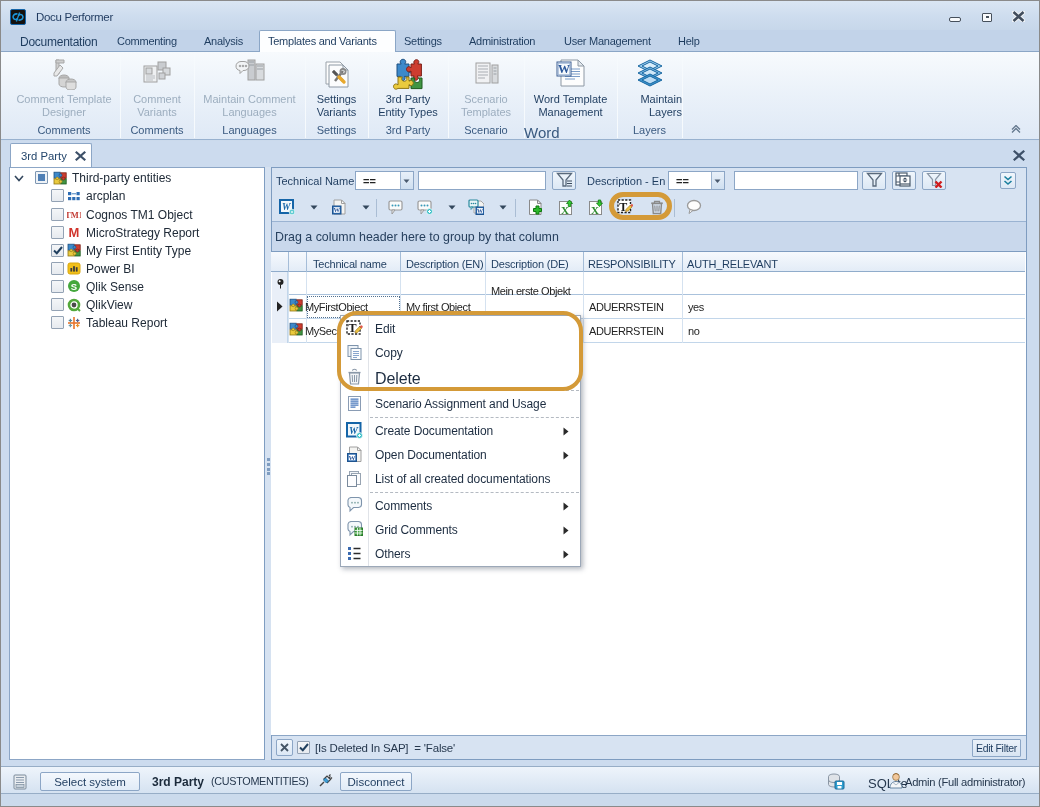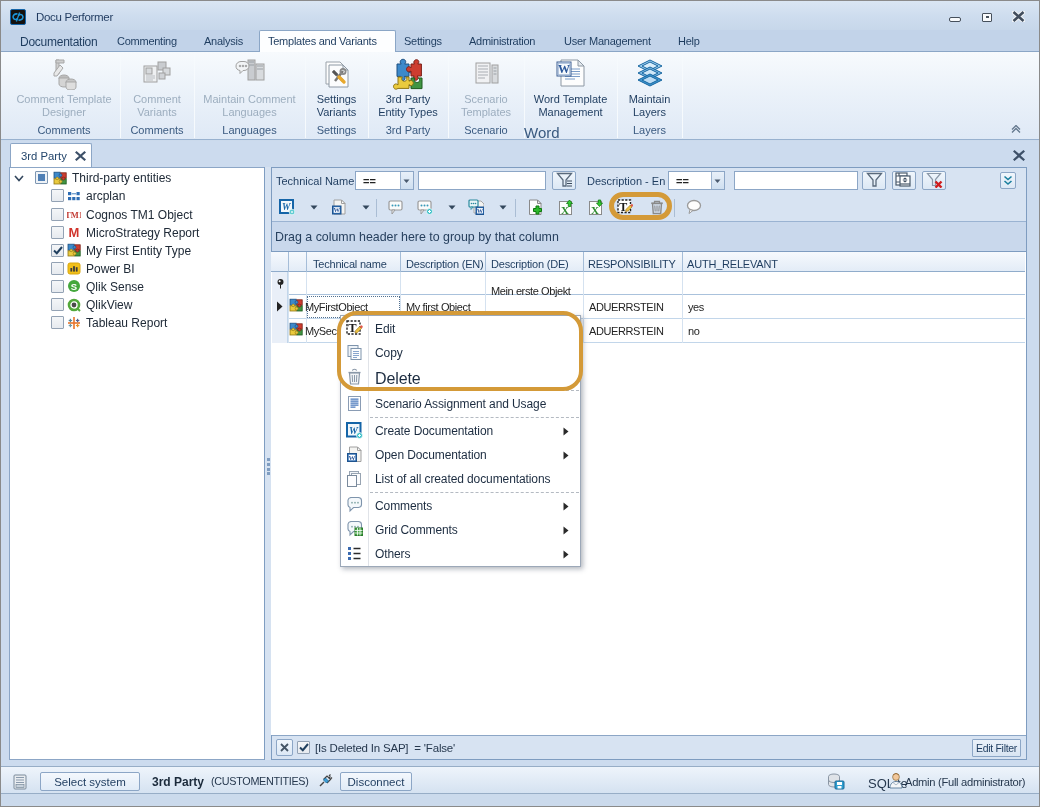--- a/index.html
+++ b/index.html
@@ -135,21 +135,21 @@
 <svg class="abs" style="left:633.5px;top:58.0px;" width="32" height="32" viewBox="0 0 32 32">
     <g stroke="#1565a0">
 <path d="M16 2 l12 6 l-12 6 l-12 -6 z" fill="#9fd0f0"></path>
 <path d="M16 4 l8 4 l-8 4 l-8 -4 z" fill="#d9eefb"></path>
 <path d="M16 9 l12 6 l-12 6 l-12 -6 z" fill="#7db9e4"></path>
 <path d="M16 11 l8 4 l-8 4 l-8 -4 z" fill="#cfe7f8"></path>
 <path d="M16 16 l12 6 l-12 6 l-12 -6 z" fill="#3f96cf"></path>
 <path d="M16 18 l8 4 l-8 4 l-8 -4 z" fill="#bcdcf4"></path>
 </g>
   </svg>
-<div class="abs" style="left:617px;top:93px;width:65px;text-align:center;font-size:11px;line-height:13px;color:#1e3c5f;">Maintain<br>Layers</div>
+<div class="abs" style="left:617px;top:93px;width:65px;text-align:right;font-size:11px;line-height:13px;color:#1e3c5f;">Maintain<br>Layers</div>
 <div class="abs" style="left:617px;top:124px;width:65px;text-align:center;font-size:11px;color:#3a5a80;">Layers</div>
 <svg class="abs" style="left:1010px;top:125px;" width="12" height="9" viewBox="0 0 12 9">
     <path d="M2 7.5 L6 3.5 L10 7.5 M2 4.5 L6 0.5 L10 4.5" fill="none" stroke="#64788e" stroke-width="1.3"></path>
   </svg>
 <div class="abs" style="left:1px;top:141px;width:1038px;height:625px;background:#ccdbee;"></div>
 <div class="abs" style="left:10px;top:143px;width:82px;height:25px;background:#fff;border:1px solid #8ca6c6;border-bottom:none;border-radius:2px 2px 0 0;"></div>
 <div class="abs" style="left:21px;top:150px;font-size:11.3px;color:#23456b;">3rd Party</div>
 <svg class="abs" style="left:75px;top:151px;" width="11" height="10" viewBox="0 0 11 10">
     <path d="M1.5 0 L5.5 3.4 L9.5 0 L11 1.4 L7 5 L11 8.6 L9.5 10 L5.5 6.6 L1.5 10 L0 8.6 L4 5 L0 1.4 Z" fill="#3d5068"></path>
   </svg>

